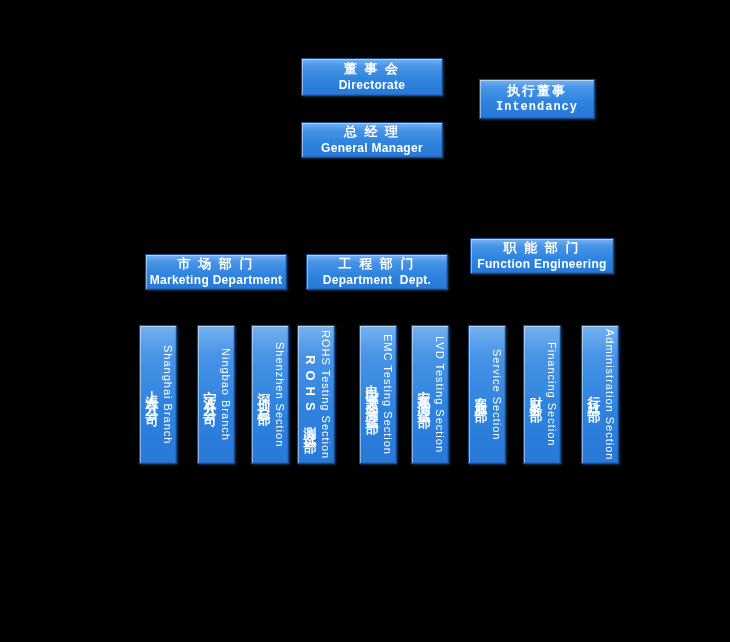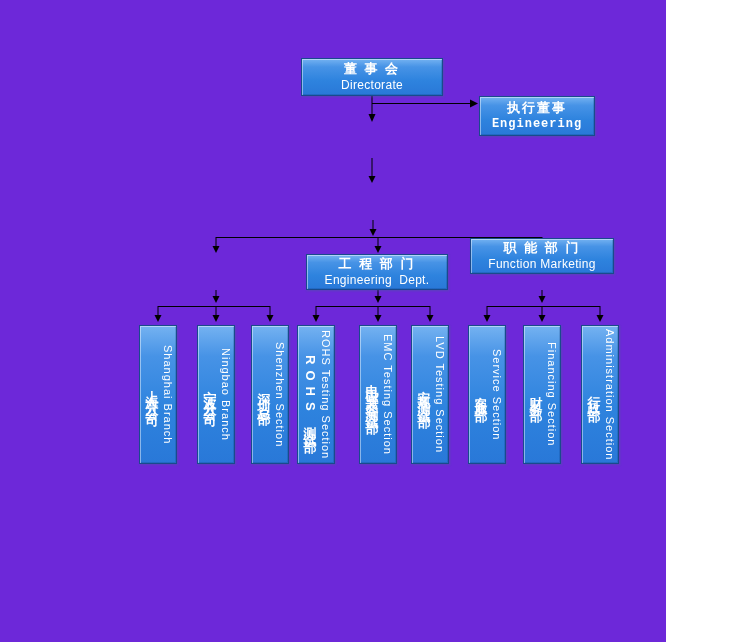--- a/index.html
+++ b/index.html
@@ -1,20 +1,20 @@
 <!DOCTYPE html>
 <html><head>
 <meta charset="utf-8">
 <style>
   html, body { margin: 0; padding: 0; background: #ffffff; }
   .canvas {
     position: relative;
-    width: 666px;
+    width: 730px;
     height: 642px;
-    background: #6d28d9;
+    background: #000000;
     font-family: "Liberation Sans", sans-serif;
     overflow: hidden;
   }
   .connectors {
     position: absolute;
     left: 0; top: 0;
     width: 730px; height: 642px;
     pointer-events: none;
   }
   .box {
@@ -40,20 +40,21 @@
     font-weight: bold;
     letter-spacing: 2px;
     white-space: pre;
     line-height: 1.1;
   }
   .en {
     font-size: 12px;
     letter-spacing: 0.3px;
     white-space: pre;
     line-height: 1.1;
+    font-weight: bold;
   }
   .en-mono {
     font-family: "Liberation Mono", monospace;
     font-weight: bold;
     font-size: 12px;
     letter-spacing: 1px;
     white-space: pre;
     line-height: 1.1;
   }
   .leaf {
@@ -115,36 +116,44 @@
       <polygon points="538.5,315 545.5,315 542,322"></polygon>
       <polygon points="596.5,315 603.5,315 600,322"></polygon>
     </g>
   </svg>
 
   <div class="box hnode" style="left:301px; top:58px; width:142px; height:38px">
     <div class="zh">董 事 会</div>
     <div class="en">Directorate</div>
   </div>
 
-  <div class="box hnode" style="left:479px; top:96px; width:116px; height:40px">
+  <div class="box hnode" style="left:479px; top:79px; width:116px; height:40px">
     <div class="zh">执行董事</div>
-    <div class="en-mono">Engineering</div>
+    <div class="en-mono">Intendancy</div>
+  </div>
+
+  <div class="box hnode" style="left:301px; top:122px; width:142px; height:36px">
+    <div class="zh">总 经 理</div>
+    <div class="en">General Manager</div>
   </div>
 
 
-
+  <div class="box hnode" style="left:145px; top:254px; width:142px; height:36px">
+    <div class="zh">市 场 部 门</div>
+    <div class="en">Marketing Department</div>
+  </div>
 
   <div class="box hnode" style="left:306px; top:254px; width:142px; height:36px">
     <div class="zh">工 程 部 门</div>
-    <div class="en">Engineering  Dept.</div>
+    <div class="en">Department  Dept.</div>
   </div>
 
   <div class="box hnode" style="left:470px; top:238px; width:144px; height:36px">
     <div class="zh">职 能 部 门</div>
-    <div class="en">Function Marketing</div>
+    <div class="en">Function Engineering</div>
   </div>
 
   <div class="box leaf" style="left:139px">
     <span class="vzh">上海分公司</span>
     <span class="ven">Shanghai Branch</span>
   </div>
   <div class="box leaf" style="left:197px">
     <span class="vzh">宁波分公司</span>
     <span class="ven">Ningbao Branch</span>
   </div>

